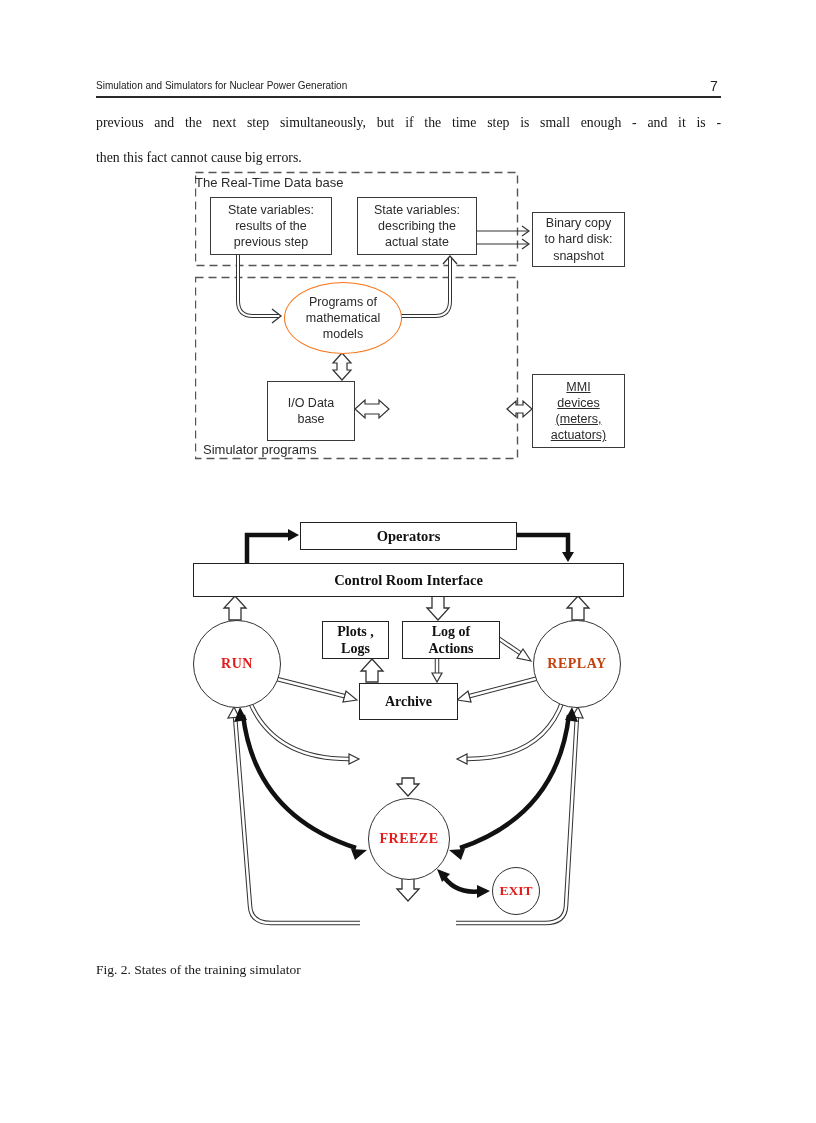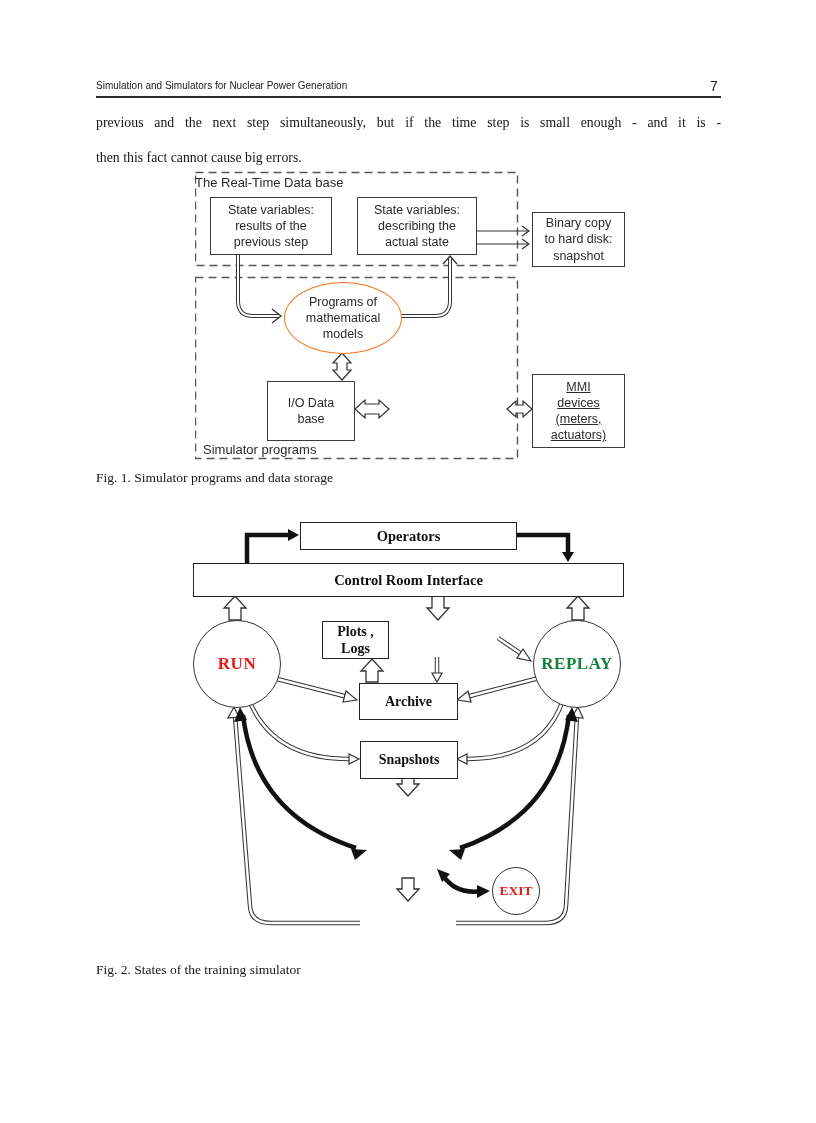--- a/index.html
+++ b/index.html
@@ -27,21 +27,21 @@
   .f1ellipse{border-radius:50%;border:1px solid #f97316;}
   .f1grouplabel{position:absolute;z-index:3;font-family:"Liberation Sans",sans-serif;
                 font-size:13px;color:#2a2a2a;white-space:nowrap;}
   
   .f2box{position:absolute;z-index:3;background:#fff;border:1.6px solid #222;
          display:flex;align-items:center;justify-content:center;text-align:center;
          font-weight:bold;font-size:14px;line-height:1.25;white-space:pre-line;color:#111;}
   .f2wide{border-width:1.2px;font-size:14.5px;}
   .f2circle{position:absolute;z-index:3;background:#fff;border:1.2px solid #333;border-radius:50%;
             display:flex;align-items:center;justify-content:center;
-            font-weight:bold;font-size:17px;letter-spacing:.5px;}
+            font-weight:bold;font-size:14px;letter-spacing:.5px;}
   .statename{color:#e31b1b;}
 </style>
 </head>
 <body>
 
 <div class="page">
 
   <div class="hdr-title">Simulation and Simulators for Nuclear Power Generation</div>
   <div class="hdr-page">7</div>
   <div class="hdr-rule"></div>
@@ -96,21 +96,20 @@
 models</div>
     <div class="f1box" style="left:72px;top:211px;width:86px;height:58px;">I/O Data
 base</div>
     <div class="f1box" style="left:337px;top:204px;width:91px;height:72px;text-decoration:underline;">MMI
 devices
 (meters,
 actuators)</div>
     <div class="f1grouplabel" style="left:8px;top:272px;">Simulator programs</div>
   </div>
 
-  <div class="caption" style="top:470px;">Fig. 1. Simulator programs and data storage</div>
 
   <div class="fig" style="left:193px;top:520px;width:430px;height:436px;">
     <svg width="430" height="436" viewBox="0 0 430 436">
 
       <g>
         <path d="M54,43 L54,15 L97,15" stroke="#111" stroke-width="4.5" fill="none"></path>
         <polygon points="106,15 95,9 95,21" fill="#111"></polygon>
       </g>
 
       <g>
@@ -192,23 +191,25 @@
         <path d="M249,354 Q262,375 289,371" stroke="#111" stroke-width="4.5" fill="none"></path>
         <polygon points="244,349 257,354 249,362" fill="#111"></polygon>
         <polygon points="297,371 284,365 284,378" fill="#111"></polygon>
       </g>
     </svg>
 
     <div class="f2box f2wide" style="left:0;top:43px;width:429px;height:32px;">Control Room Interface</div>
     <div class="f2box f2wide" style="left:107px;top:2px;width:215px;height:26px;">Operators</div>
     <div class="f2box" style="left:129px;top:101px;width:65px;height:36px;">Plots ,
 Logs</div>
+    <div class="f2box" style="left:209px;top:101px;width:96px;height:36px;">Log of
+Actions</div>
     <div class="f2box" style="left:166px;top:163px;width:97px;height:35px;">Archive</div>
-    <div class="f2box" style="left:167px;top:221px;width:96px;height:36px;">Snapshots</div>
 
     <div class="f2circle statename" style="left: 0px; top: 100px; width: 86px; height: 86px; color: rgb(227, 27, 27);">RUN</div>
-    <div class="f2circle statename" style="left: 340px; top: 100px; width: 86px; height: 86px; color: #15803d;">REPLAY</div>
+    <div class="f2circle statename" style="left: 340px; top: 100px; width: 86px; height: 86px; color: #c2410c;">REPLAY</div>
+    <div class="f2circle statename" style="left: 175px; top: 278px; width: 80px; height: 80px; color: rgb(227, 27, 27);">FREEZE</div>
     <div class="f2circle statename" style="left: 299px; top: 347px; width: 46px; height: 46px; font-size: 13.5px; letter-spacing: 0px; color: rgb(227, 27, 27);">EXIT</div>
   </div>
 
   <div class="caption" style="top:962px;">Fig. 2. States of the training simulator</div>
 
 </div>
 
 </body></html>

